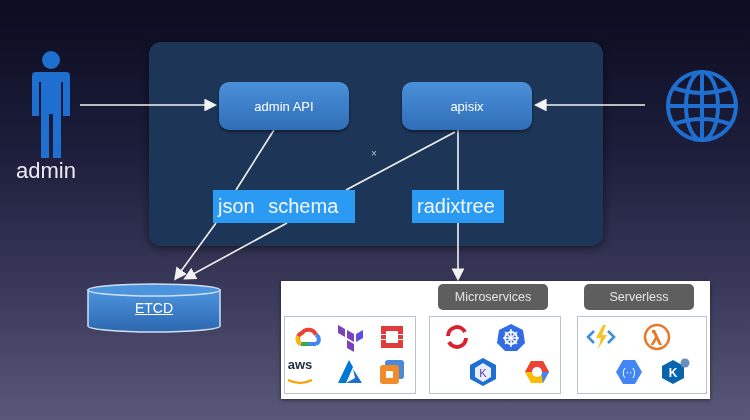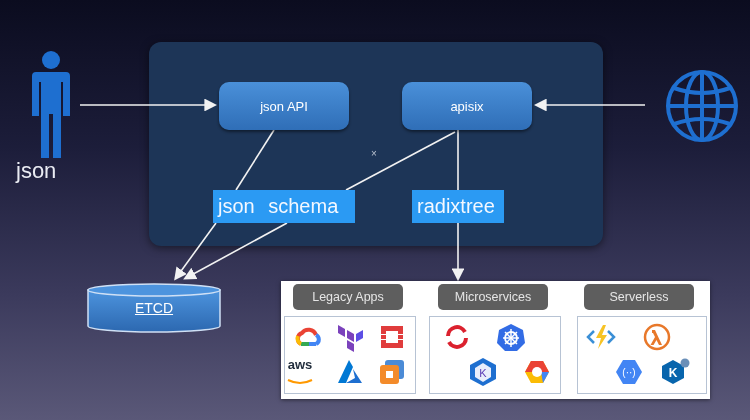--- a/index.html
+++ b/index.html
@@ -65,35 +65,35 @@
   <line x1="458" y1="130" x2="458" y2="190" stroke="#f2f2f2" stroke-width="1.6"></line>
   <line x1="458" y1="223" x2="458" y2="278" stroke="#f2f2f2" stroke-width="1.6" marker-end="url(#arrow)"></line>
 </svg>
 
 <span class="abs" style="left:371px;top:148px;color:#b9c2d0;font-size:10px;">×</span>
 
 <svg id="admin-figure" class="abs" viewBox="0 0 42 110">
   <circle cx="21" cy="10" r="9" fill="#1e6fd0"></circle>
   <path d="M6,22 h30 a4,4 0 0 1 4,4 v40 h-7 v-34 h-2 v76 h-8 v-44 h-4 v44 h-8 v-76 h-2 v34 h-7 v-40 a4,4 0 0 1 4,-4 z" fill="#1e6fd0"></path>
 </svg>
-<div id="admin-label" class="abs">json</div>
+<div id="admin-label" class="abs">admin</div>
 
 <svg id="globe" class="abs" viewBox="0 0 76 76">
   <g fill="none" stroke="#1e6fd0" stroke-width="4">
     <circle cx="38" cy="38" r="34"></circle>
     <ellipse cx="38" cy="38" rx="16" ry="34"></ellipse>
     <line x1="38" y1="4" x2="38" y2="72"></line>
     <line x1="4" y1="38" x2="72" y2="38"></line>
     <path d="M10,20 Q38,30 66,20"></path>
     <path d="M10,56 Q38,46 66,56"></path>
   </g>
 </svg>
 
 <div id="admin-api" class="abs node">
-  <span>json API</span>
+  <span>admin API</span>
 </div>
 <div id="apisix" class="abs node">
   <span>apisix</span>
 </div>
 <div id="json-schema" class="abs tag">
   <span>json schema</span>
 </div>
 <div id="radixtree" class="abs tag">
   <span>radixtree</span>
 </div>
@@ -105,21 +105,20 @@
         <stop offset="1" stop-color="#2c68b0"></stop>
     </linearGradient>
   </defs>
   <path d="M2,8 v36 a66,6 0 0 0 132,0 v-36 z" fill="url(#cyl)" stroke="#cfe0f5" stroke-width="1.5"></path>
   <ellipse cx="68" cy="8" rx="66" ry="6" fill="#4d94de" stroke="#cfe0f5" stroke-width="1.5"></ellipse>
 </svg>
 <div id="etcd-label" class="abs">ETCD</div>
 
 <div id="services-panel" class="abs">
 
-  <div class="abs group-label" style="left:12px;top:3px;">Legacy Apps</div>
   <div class="abs group-box" style="left:3px;top:35px;width:130px;height:76px;">
     <svg class="abs logo" style="left:8px;top:5px;" viewBox="0 0 30 30">
       <path d="M8,22 a6,6 0 0 1 1,-11 a8,8 0 0 1 14,2" fill="none" stroke="#ea4335" stroke-width="4"></path>
       <path d="M23,13 a5,5 0 0 1 0,9" fill="none" stroke="#4285f4" stroke-width="4"></path>
       <path d="M8,22 h8" stroke="#34a853" stroke-width="4"></path>
       <path d="M16,22 h7" stroke="#4285f4" stroke-width="4"></path>
       <path d="M5,14 a6,6 0 0 0 3,8" fill="none" stroke="#fbbc05" stroke-width="4"></path>
     </svg>
     <svg class="abs logo" style="left:50px;top:5px;" viewBox="0 0 30 30">
       <path d="M3,3 l7,4 v8 l-7,-4z" fill="#7b42bc"></path>

